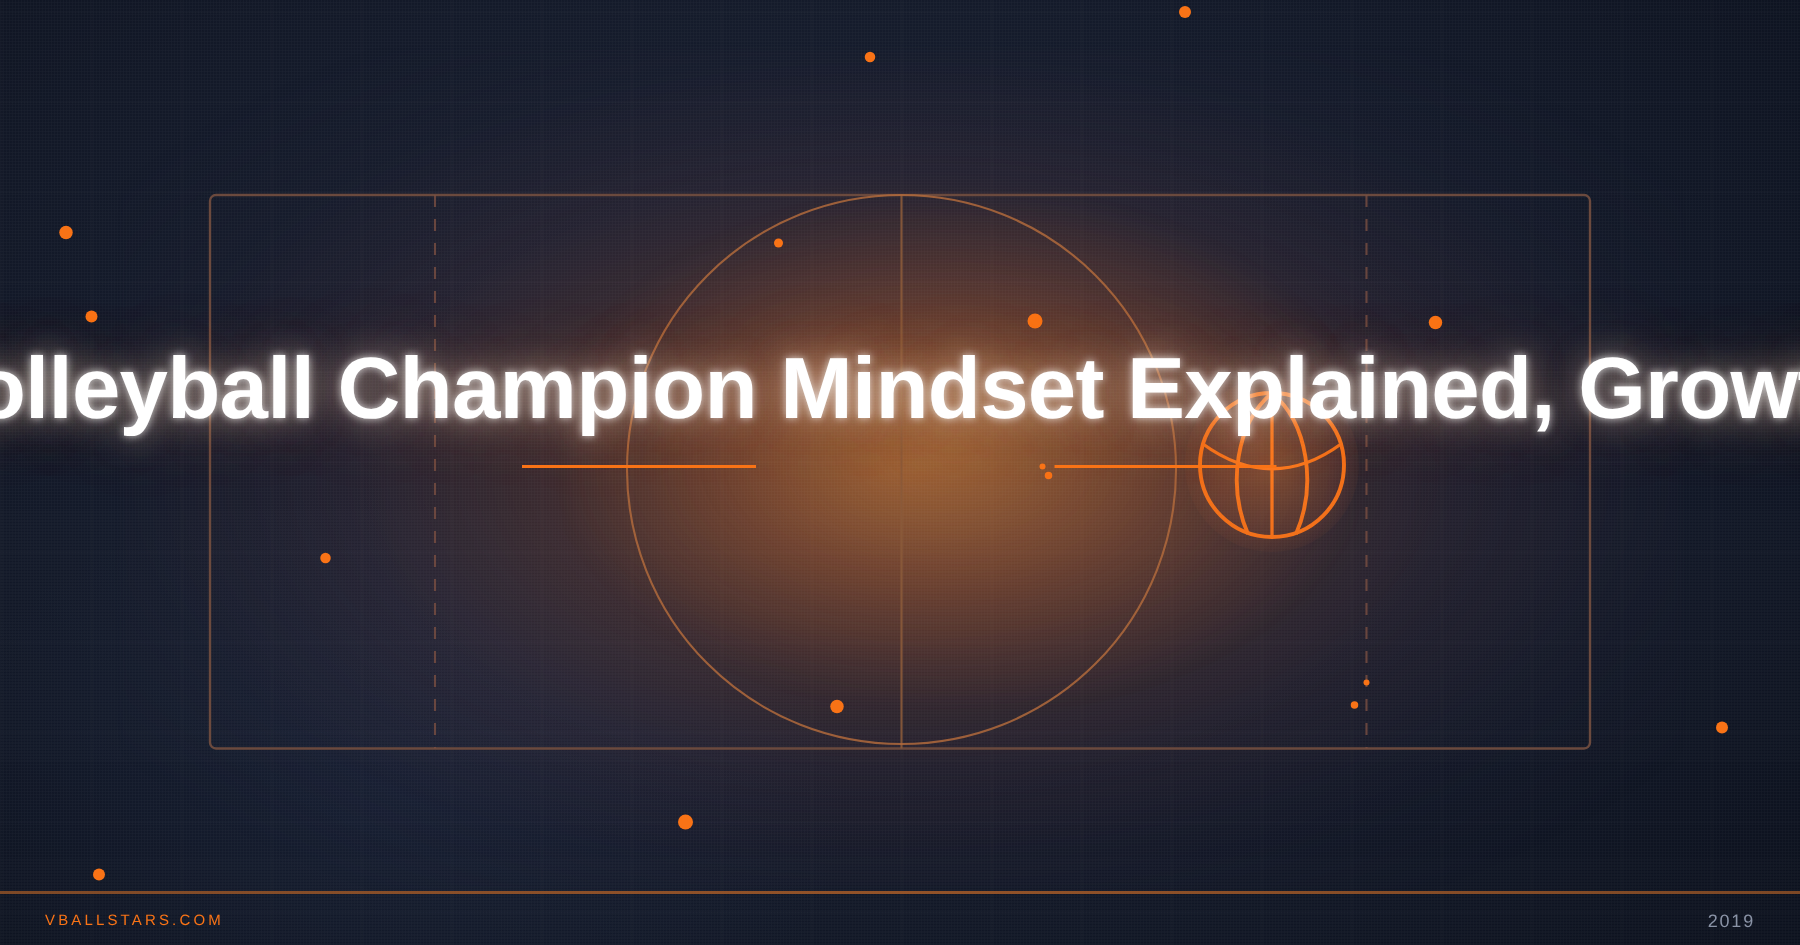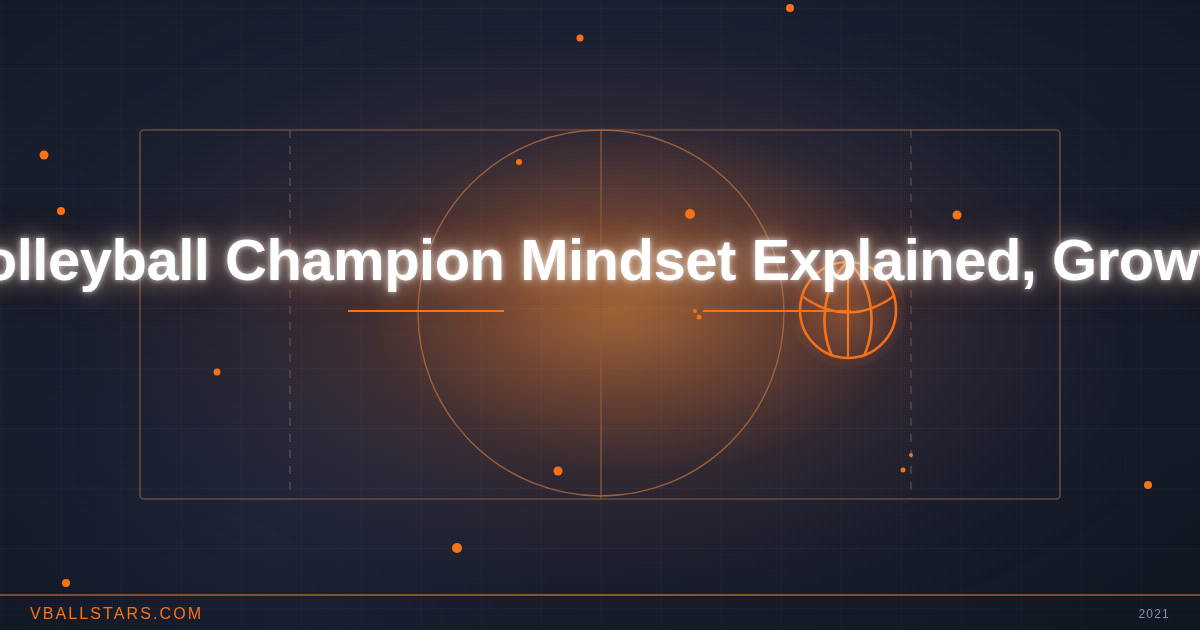--- a/index.html
+++ b/index.html
@@ -150,21 +150,21 @@
     position: absolute;
     left: 0; right: 0; top: 594px;
     height: 2px;
     background: linear-gradient(to right,
         rgba(160,88,38,0.75) 0%, rgba(168,92,40,0.85) 50%, rgba(160,88,38,0.75) 100%);
   }
   .footer-left {
     position: absolute;
     left: 30px; top: 614px;
     transform: translateY(-50%);
-    font-size: 16px;
+    font-size: 10px;
     letter-spacing: 2.1px;
     color: #f97316;
   }
   .footer-right {
     position: absolute;
     right: 30px; top: 614px;
     transform: translateY(-50%);
     font-size: 12px;
     letter-spacing: 1.2px;
     color: #8a93a6;
@@ -224,15 +224,15 @@
 
   <div class="sub-row">
     <div class="rule rule-l"></div>
     <div class="rule-dot"></div>
     <div class="rule rule-r"></div>
   </div>
 
 
   <div class="footer-line"></div>
   <div class="footer-left">VBALLSTARS.COM</div>
-  <div class="footer-right">2021</div>
+  <div class="footer-right">2019</div>
 
 </div>
 
 </body></html>

